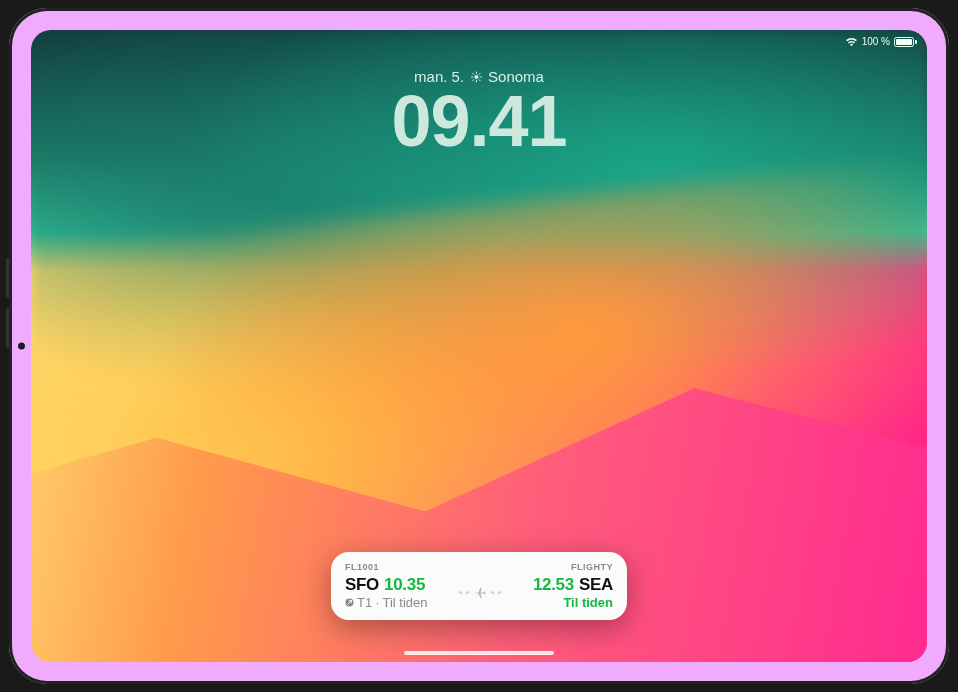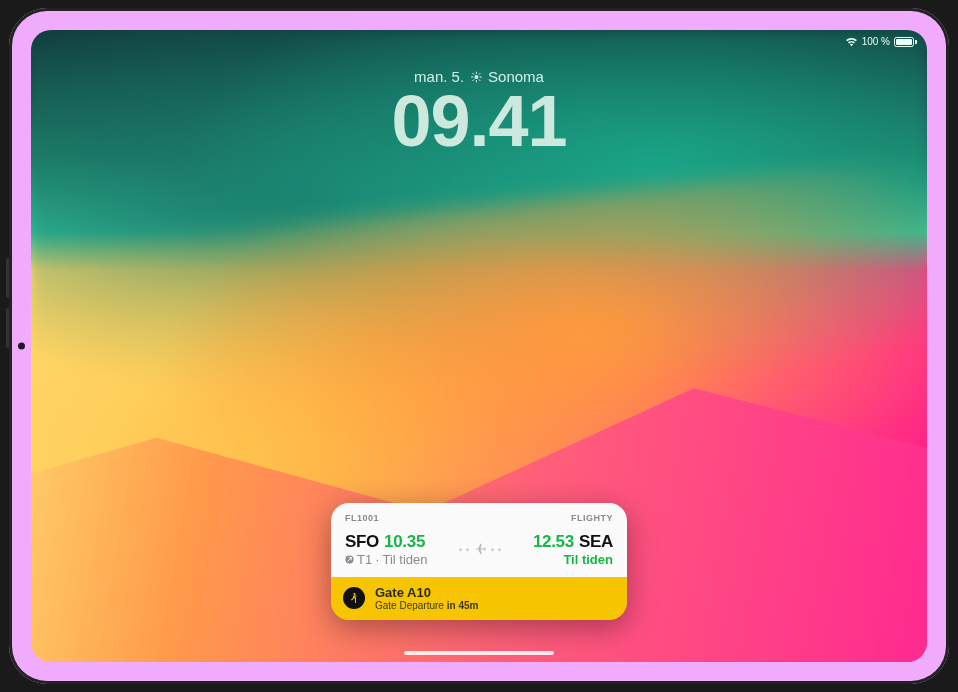--- a/index.html
+++ b/index.html
@@ -172,21 +172,21 @@
     background: #fbfbfb;
     padding: 10px 14px 10px 14px;
   }
   .wt-header {
     display: flex;
     justify-content: space-between;
     font-size: 9px;
     letter-spacing: 0.5px;
     color: #8a8a8e;
     font-weight: 600;
-    margin-bottom: 9px;
+    margin-bottom: 3px;
   }
   .wt-body {
     display: flex;
     justify-content: space-between;
     align-items: center;
   }
   .dep, .arr { display: flex; flex-direction: column; }
   .arr { align-items: flex-end; }
   .airport-line { display: flex; gap: 5px; align-items: baseline; }
   .code {
@@ -350,32 +350,17 @@
               <span class="time">12.53</span>
               <span class="code">SEA</span>
             </div>
             <div class="sub ontime-green">
               <span>Til tiden</span>
             </div>
           </div>
         </div>
       </div>
 
-      <div class="widget-bottom">
-        <div class="walk-badge">
-          <svg width="12" height="12" viewBox="0 0 24 24">
-            <circle cx="13" cy="4" r="2.2"></circle>
-            <path d="M11 7 L9 13 L6 15 L7 17 L11 14 L12 11 L14 14 L14 22 L16 22 L16 12 L14 8 L17 9 L17 7 Z"></path>
-          </svg>
-        </div>
-        <div class="gate-lines">
-          <span class="gate-title">Gate A10</span>
-          <span class="gate-sub">
-            <span>Gate Departure</span>
-            <span class="bold">in 45m</span>
-          </span>
-        </div>
-      </div>
     </div>
 
     <div class="home-bar"></div>
   </div>
 </div>
 
 </body></html>

